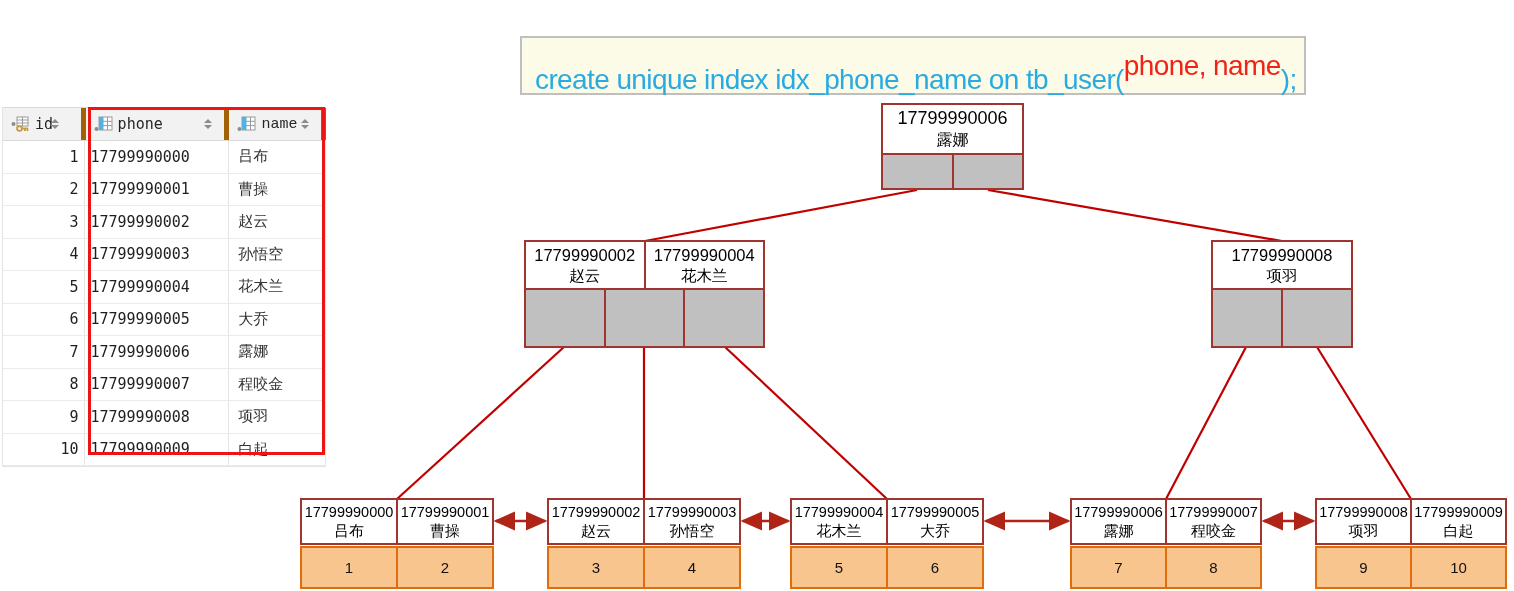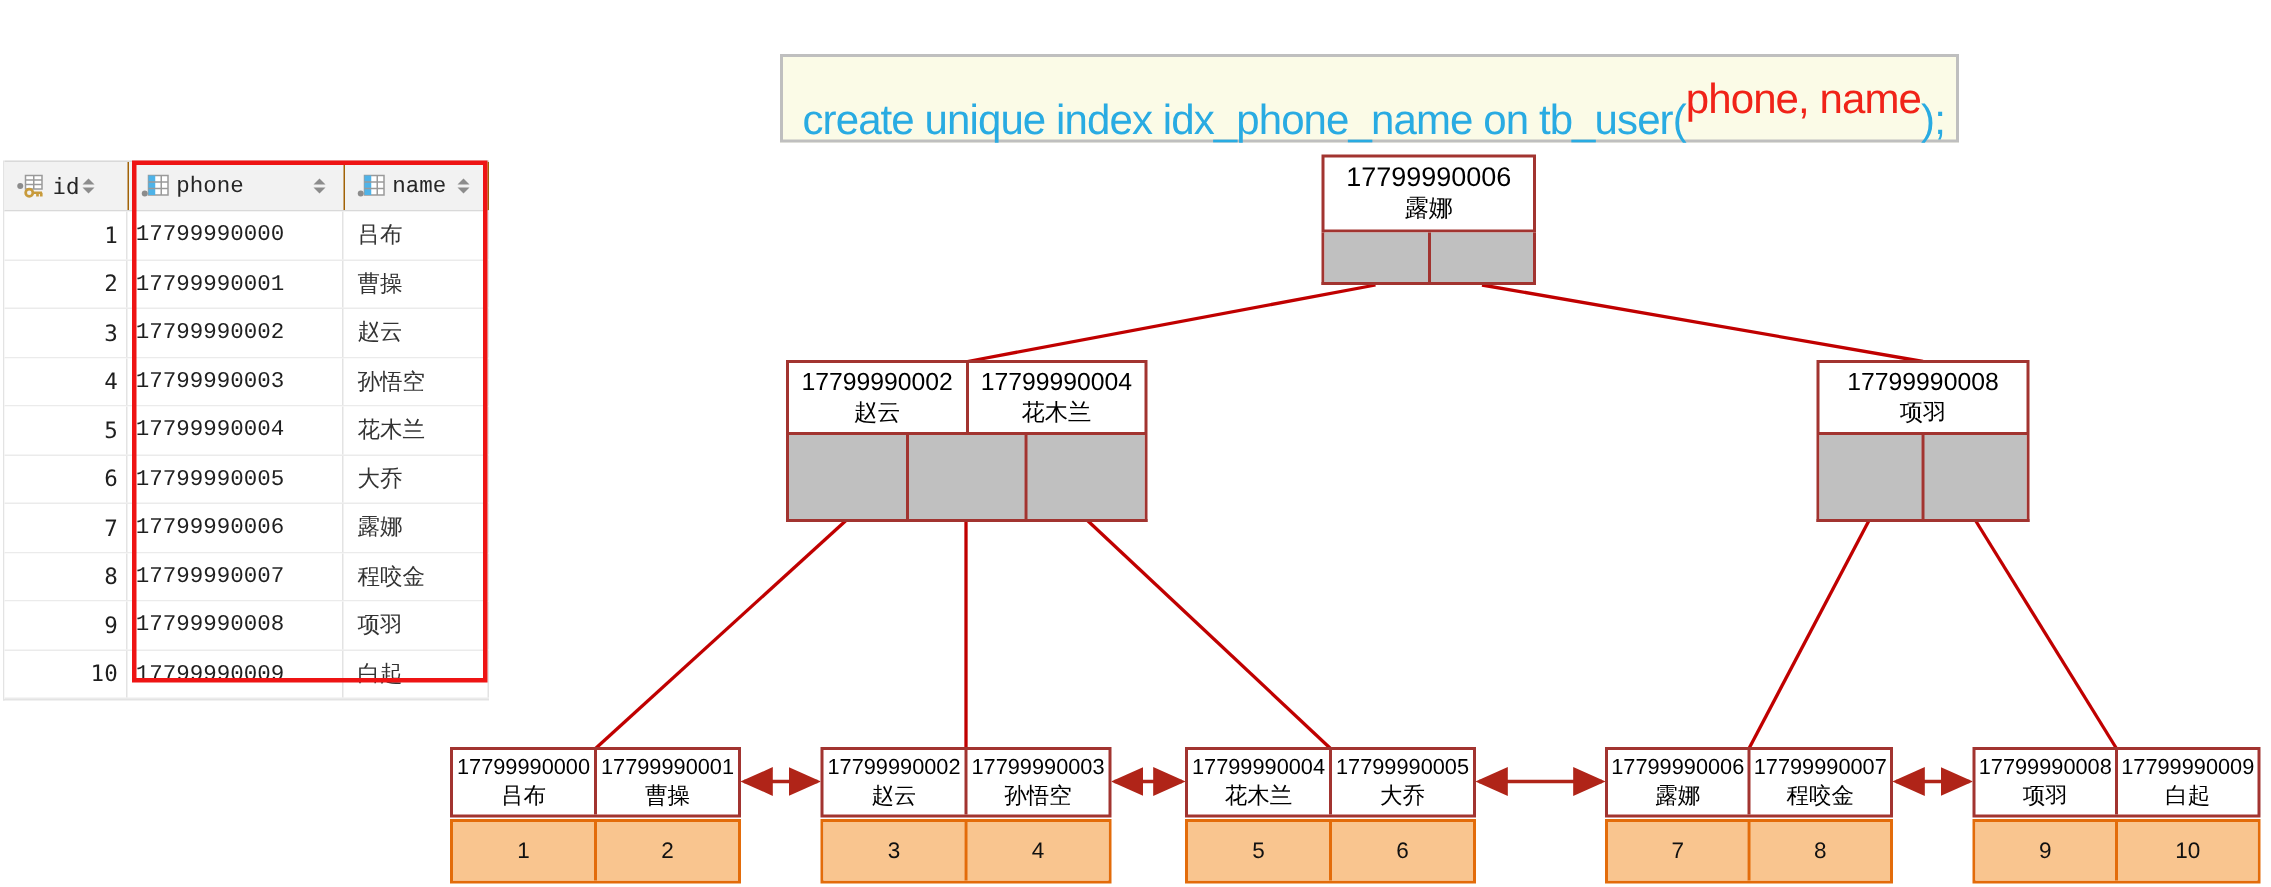--- a/index.html
+++ b/index.html
@@ -13,33 +13,33 @@
            display:flex;align-items:center;padding-left:13px;
            font-size:28px;letter-spacing:-0.6px;white-space:pre;}
   .sql-kw{color:var(--sql-blue);margin-top:29px;}
   .sql-col{color:var(--sql-red);}
 
   
   #grid{position:absolute;left:2px;top:107px;width:323px;
         font-family:"DejaVu Sans Mono","Liberation Mono",monospace;font-size:15px;color:#1f1f1f;
         border-left:1px solid #e3e3e3;border-bottom:1px solid #e3e3e3;}
   .th-row{display:flex;height:32px;background:#f2f2f2;border-top:1px solid #d9d9d9;border-bottom:1px solid #d9d9d9;}
-  .th{display:flex;align-items:center;box-sizing:border-box;border-right:1px solid #a16207;
+  .th{display:flex;align-items:center;box-sizing:border-box;border-right:5px solid #a16207;
       padding-left:8px;position:relative;color:#262626;}
   .th .lbl{margin-left:5px;}
   .sorter{position:absolute;display:inline-flex;flex-direction:column;align-items:center;row-gap:2px;}
   .sorter .up{width:0;height:0;border-left:4px solid transparent;border-right:4px solid transparent;border-bottom:4px solid #8c8c8c;}
   .sorter .dn{width:0;height:0;border-left:4px solid transparent;border-right:4px solid transparent;border-top:4px solid #8c8c8c;}
   .tr{display:flex;height:31.5px;border-bottom:1px solid #ebebeb;background:#fff;}
   .td{box-sizing:border-box;border-right:1px solid #e3e3e3;display:flex;align-items:center;}
   .td.c-id{justify-content:flex-end;padding-right:6px;}
   .td.c-phone{padding-left:5px;}
   .td.c-name{padding-left:9px;font-family:"Liberation Sans",sans-serif;font-size:15px;color:#333;}
   .c-id{width:88px;}
-  .c-phone{width:154px;font-family:Liberation Mono, monospace;}
+  .c-phone{width:154px;}
   .c-name{width:103px;font-family:Liberation Mono, monospace;}
 
   #index-red-box{position:absolute;left:88px;top:107px;width:237px;height:348px;
                  border:3px solid var(--highlight-box);box-sizing:border-box;pointer-events:none;}
 
   
   .tnode{position:absolute;box-sizing:border-box;}
   .keys{display:flex;box-sizing:border-box;border:2.5px solid var(--node-border);background:#fff;}
   .kcell{flex:1;display:flex;flex-direction:column;align-items:center;justify-content:center;
          box-sizing:border-box;color:#000;line-height:1.28;}

